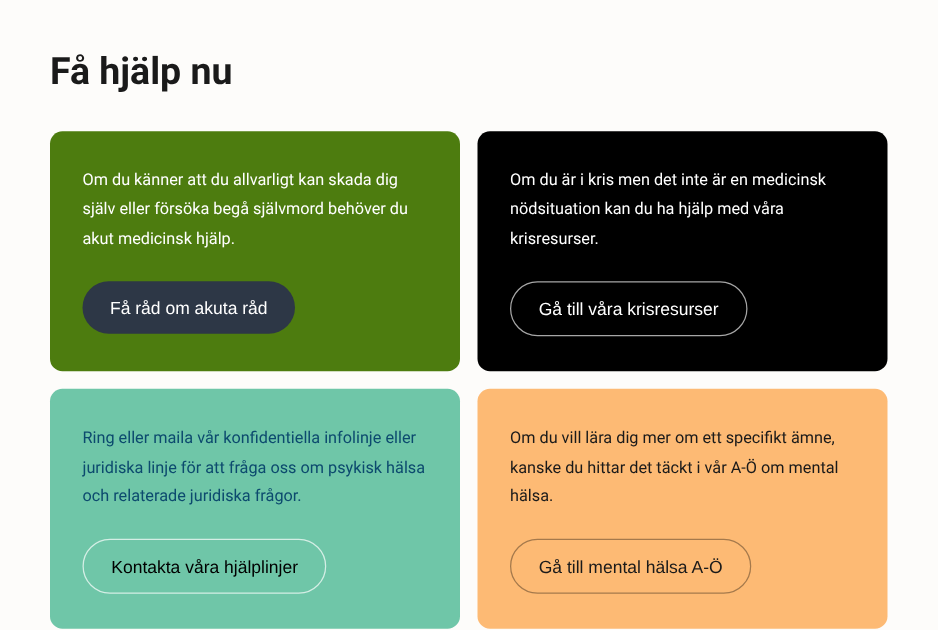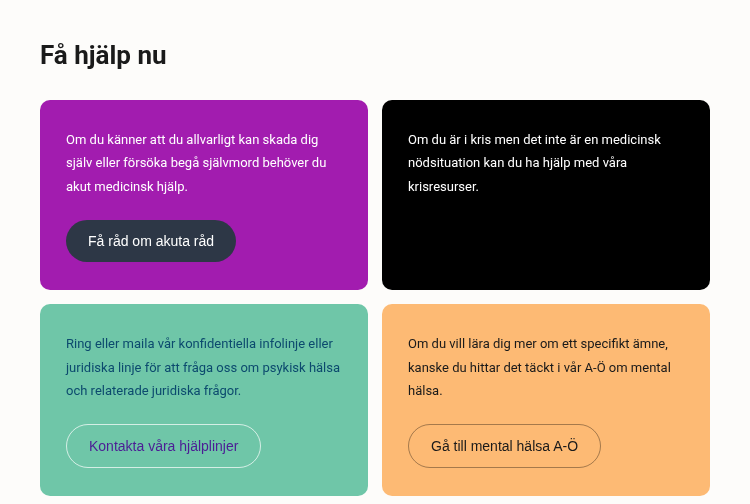--- a/index.html
+++ b/index.html
@@ -8,21 +8,21 @@
       box-sizing: border-box;
     }
     body {
       font-family: -apple-system, BlinkMacSystemFont, "Segoe UI", Roboto, Helvetica, Arial, sans-serif;
       background: #fdfcfa;
       padding: 40px;
       width: 750px;
       height: 504px;
     }
     h1 {
-      font-size: 26px;
+      font-size: 30px;
       font-weight: 700;
       color: #1a1a1a;
       margin-bottom: 30px;
     }
     .grid {
       display: grid;
       grid-template-columns: 1fr 1fr;
       gap: 14px;
     }
     .card {
@@ -37,21 +37,21 @@
     .card-button {
       display: inline-block;
       border-radius: 999px;
       padding: 13px 22px;
       font-size: 14px;
       font-weight: 400;
       border: none;
       cursor: pointer;
     }
     .card-blue {
-      background: #a21caf;
+      background: #4d7c0f;
     }
     .card-blue .card-text {
       color: #fff;
     }
     .card-blue .card-button {
       background: #2d3746;
       color: #fff;
     }
     .card-red {
       background: #000000;
@@ -65,21 +65,21 @@
       border: 1.5px solid rgba(255,255,255,0.65);
     }
     .card-green {
       background: #6fc6a8;
     }
     .card-green .card-text {
       color: #0c4a6e;
     }
     .card-green .card-button {
       background: transparent;
-      color: #4c1d95;
+      color: #000000;
       border: 1.5px solid rgba(255,255,255,0.7);
     }
     .card-yellow {
       background: #fdba74;
     }
     .card-yellow .card-text {
       color: #1a1a1a;
     }
     .card-yellow .card-button {
       background: transparent;
@@ -94,20 +94,21 @@
 
 <div class="grid">
 
   <div class="card card-blue">
     <p class="card-text">Om du känner att du allvarligt kan skada dig själv eller försöka begå självmord behöver du akut medicinsk hjälp.</p>
     <button class="card-button">Få råd om akuta råd</button>
   </div>
 
   <div class="card card-red">
     <p class="card-text">Om du är i kris men det inte är en medicinsk nödsituation kan du ha hjälp med våra krisresurser.</p>
+    <button class="card-button">Gå till våra krisresurser</button>
   </div>
 
   <div class="card card-green">
     <p class="card-text">Ring eller maila vår konfidentiella infolinje eller juridiska linje för att fråga oss om psykisk hälsa och relaterade juridiska frågor.</p>
     <button class="card-button">Kontakta våra hjälplinjer</button>
   </div>
 
   <div class="card card-yellow">
     <p class="card-text">Om du vill lära dig mer om ett specifikt ämne, kanske du hittar det täckt i vår A-Ö om mental hälsa.</p>
     <button class="card-button">Gå till mental hälsa A-Ö</button>

